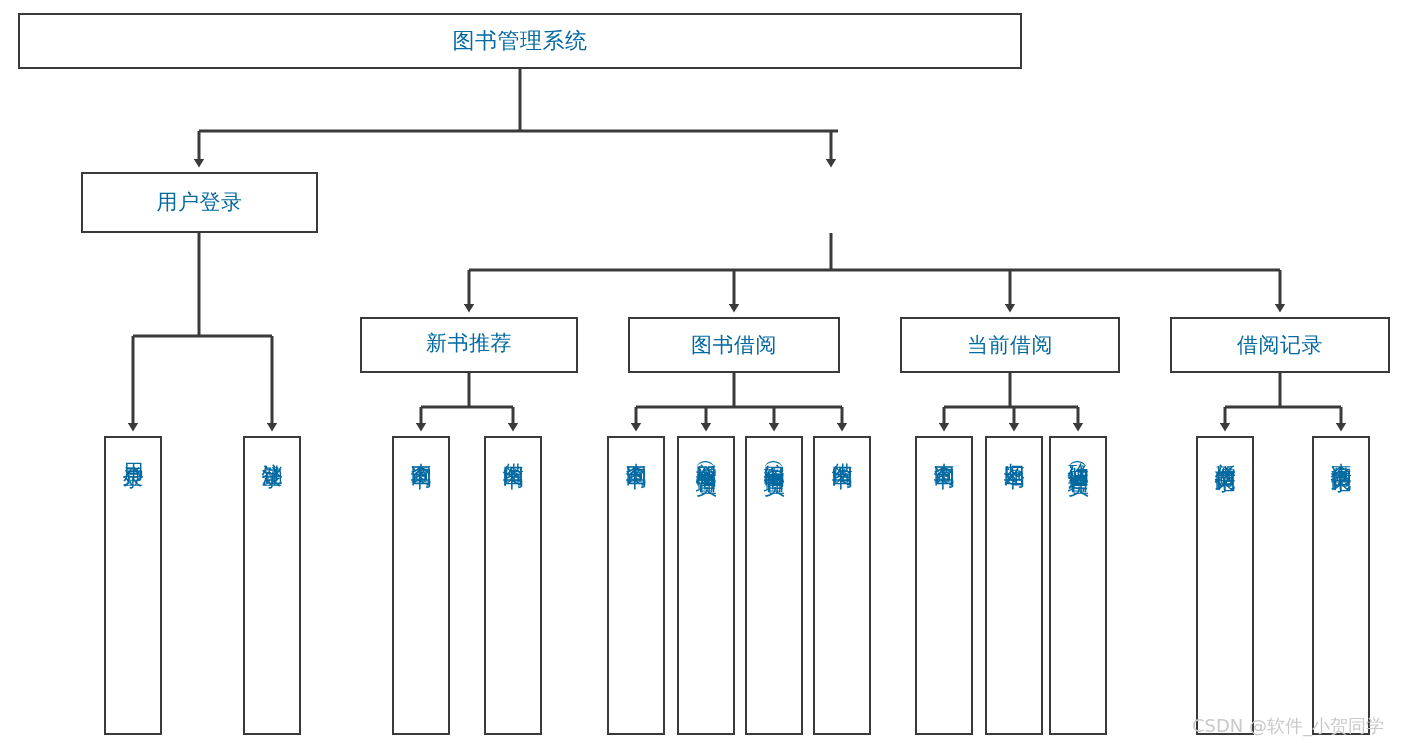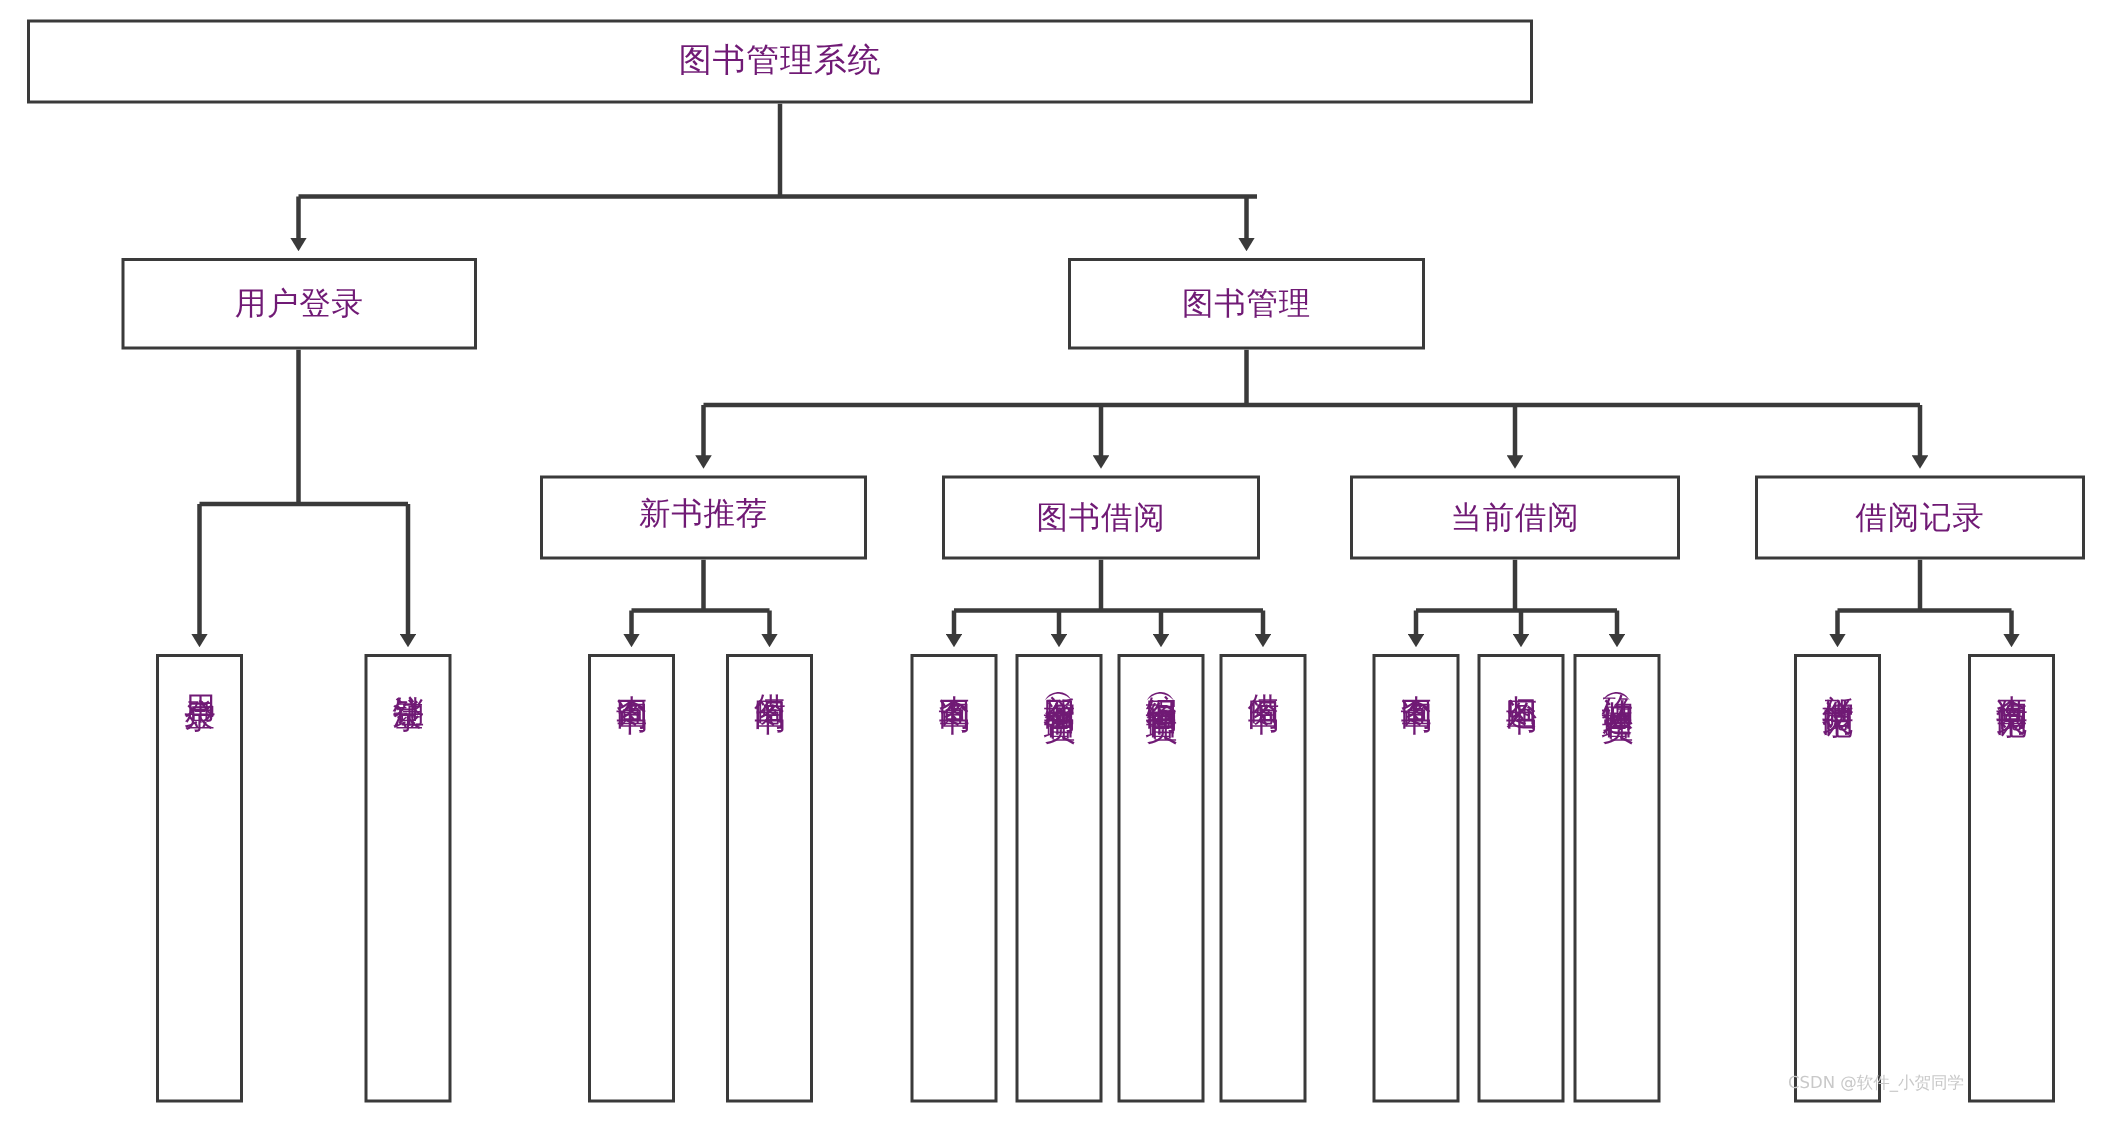--- a/index.html
+++ b/index.html
@@ -26,21 +26,21 @@
     height: 747px;
   }
   .node {
     position: absolute;
     box-sizing: border-box;
     background: #ffffff;
     border: 2px solid #3a3a3a;
     display: flex;
     align-items: center;
     justify-content: center;
-    color: #701a75;
+    color: #0369a1;
     z-index: 3;
   }
   .node .label {
     display: block;
     text-align: center;
     line-height: 1.18;
     letter-spacing: 0.5px;
   }
   
   .node.horiz .label {
@@ -62,21 +62,21 @@
     letter-spacing: 2px;
     max-height: 282px;
   }
   .node.vert.tall .label {
     max-height: 284px;
   }
   .watermark {
     position: absolute;
     left: 1192px;
     top: 714px;
-    font-size: 11px;
+    font-size: 18px;
     color: #c9c9c9;
     white-space: nowrap;
     z-index: 6;
     font-family: "DejaVu Sans", "Liberation Sans", sans-serif;
   }
 </style>
 </head>
 <body>
 
 <div id="canvas">
@@ -131,23 +131,20 @@
     </g>
   </svg>
 
   <div class="node horiz root" style="left:18px; top:13px; width:1004px; height:56px;">
     <span class="label">图书管理系统</span>
   </div>
 
   <div class="node horiz" style="left:81px; top:172px; width:237px; height:61px;">
     <span class="label">用户登录</span>
   </div>
-  <div class="node horiz" style="left:712px; top:172px; width:238px; height:61px;">
-    <span class="label">图书管理</span>
-  </div>
 
   <div class="node horiz" style="left:360px; top:317px; width:218px; height:56px;font-family:Liberation Mono, monospace;">
     <span class="label">新书推荐</span>
   </div>
   <div class="node horiz" style="left:628px; top:317px; width:212px; height:56px;">
     <span class="label">图书借阅</span>
   </div>
   <div class="node horiz" style="left:1170px; top:317px; width:220px; height:56px;">
     <span class="label">借阅记录</span>
   </div>

